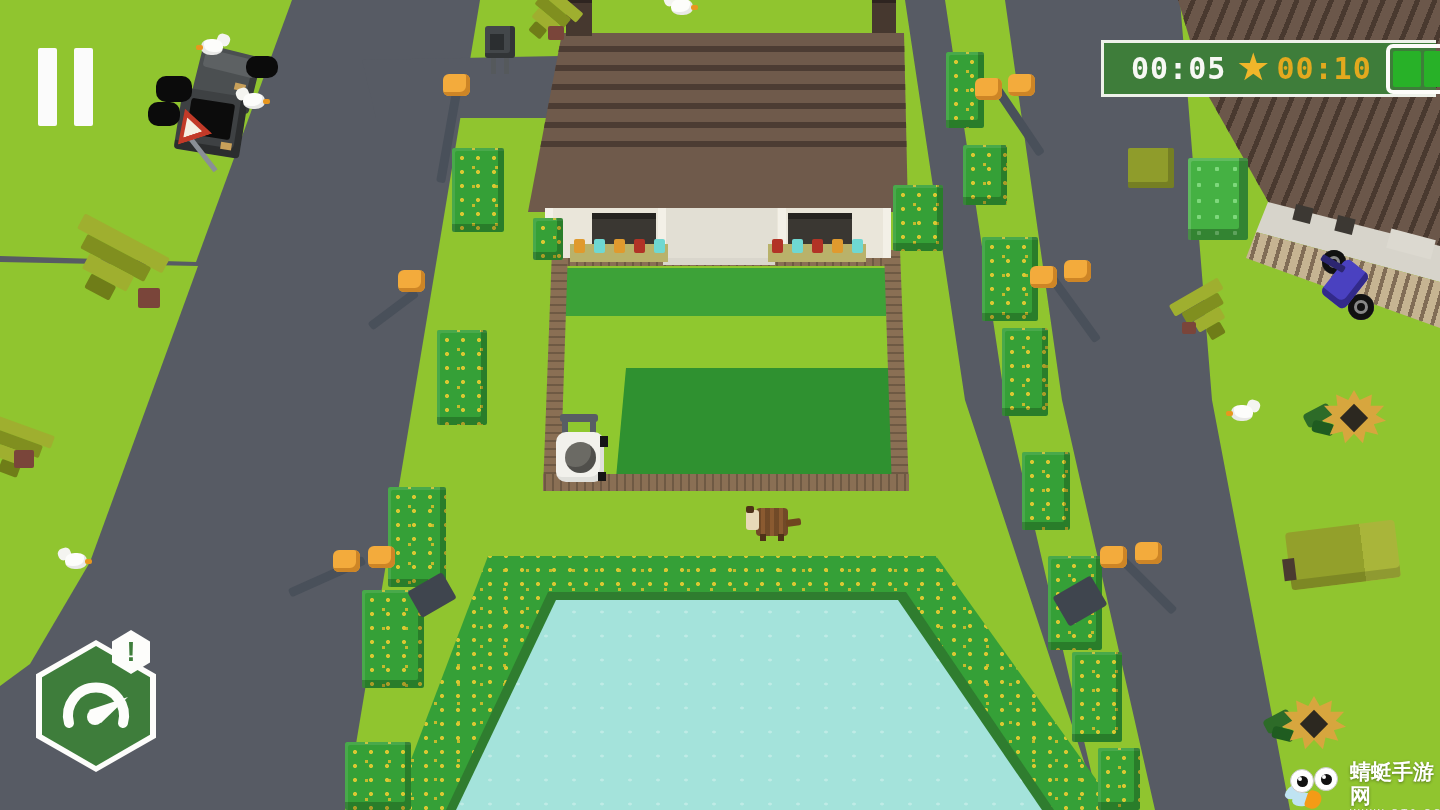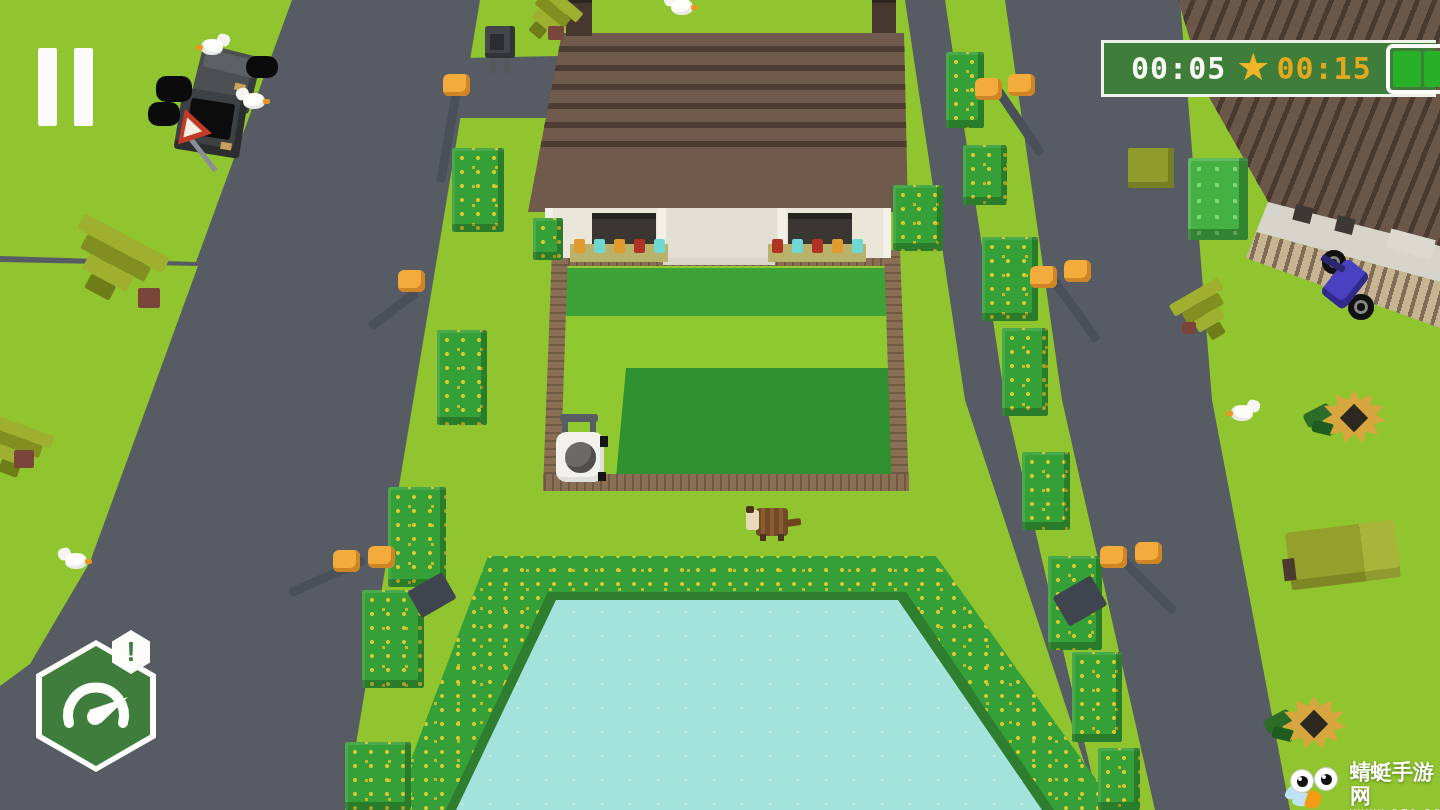--- a/index.html
+++ b/index.html
@@ -316,21 +316,21 @@
 
   <div class="pause">
     <span>
       <b style="left:8px;"></b><b style="left:44px;"></b>
     </span>
   </div>
 
   <div class="hud">
     <span class="dig white">00:05</span>
     <span class="star">★</span>
-    <span class="dig gold">00:15</span>
+    <span class="dig gold">00:10</span>
     <span class="bat">
       <span class="batbody" id="batcells">
           <i></i>
           <i></i>
           <i></i>
         </span>
     </span>
   </div>
 
   <div class="badge">

